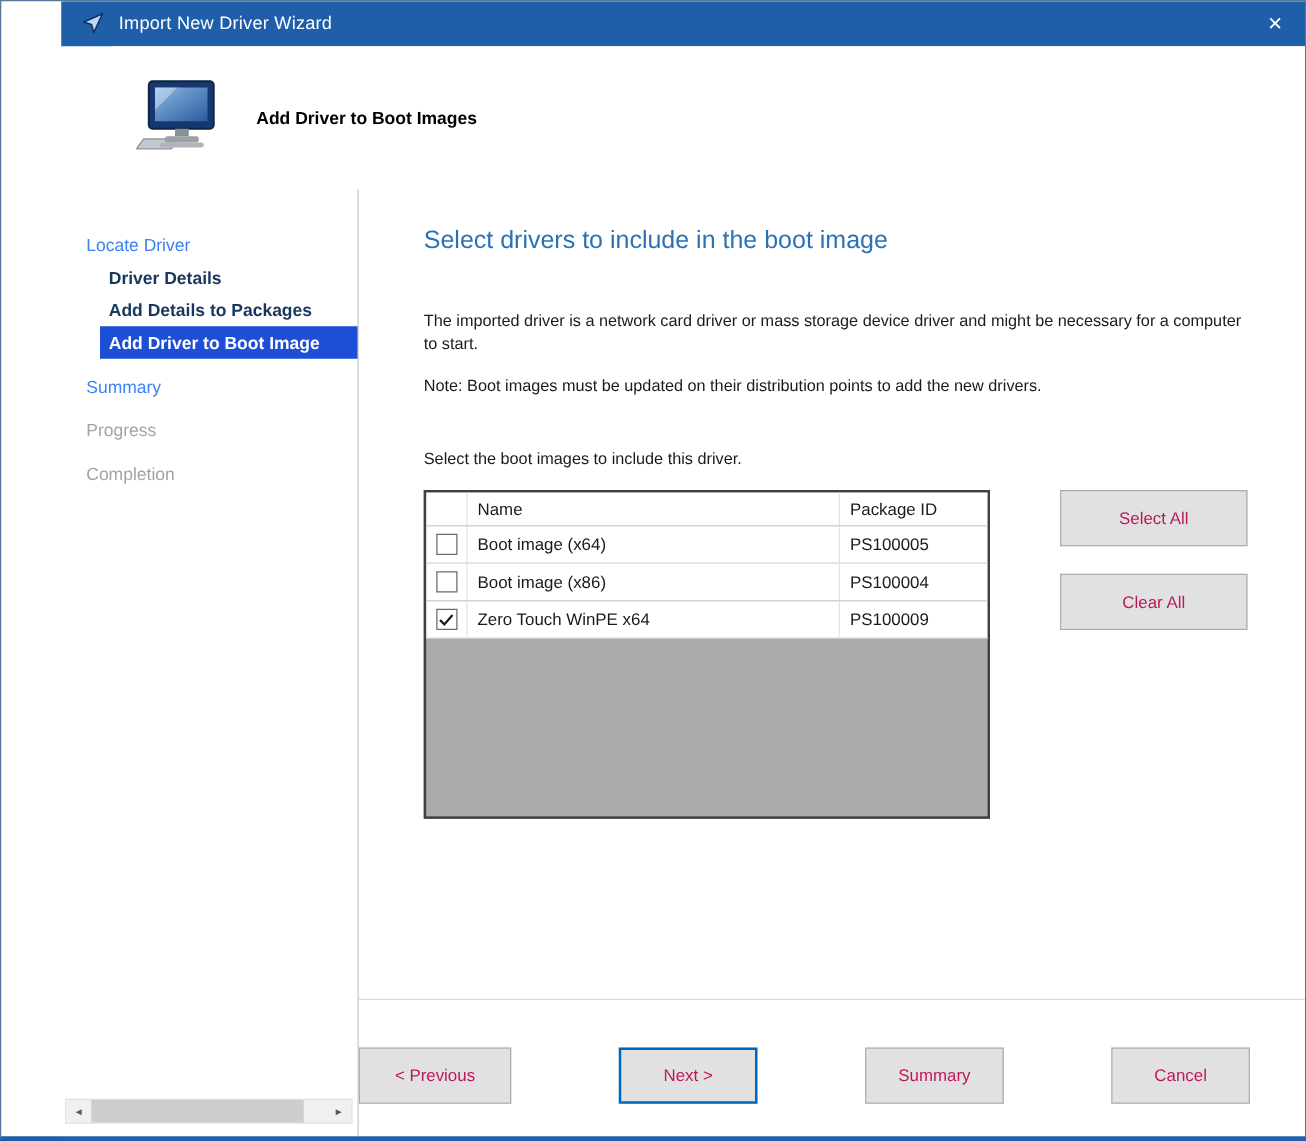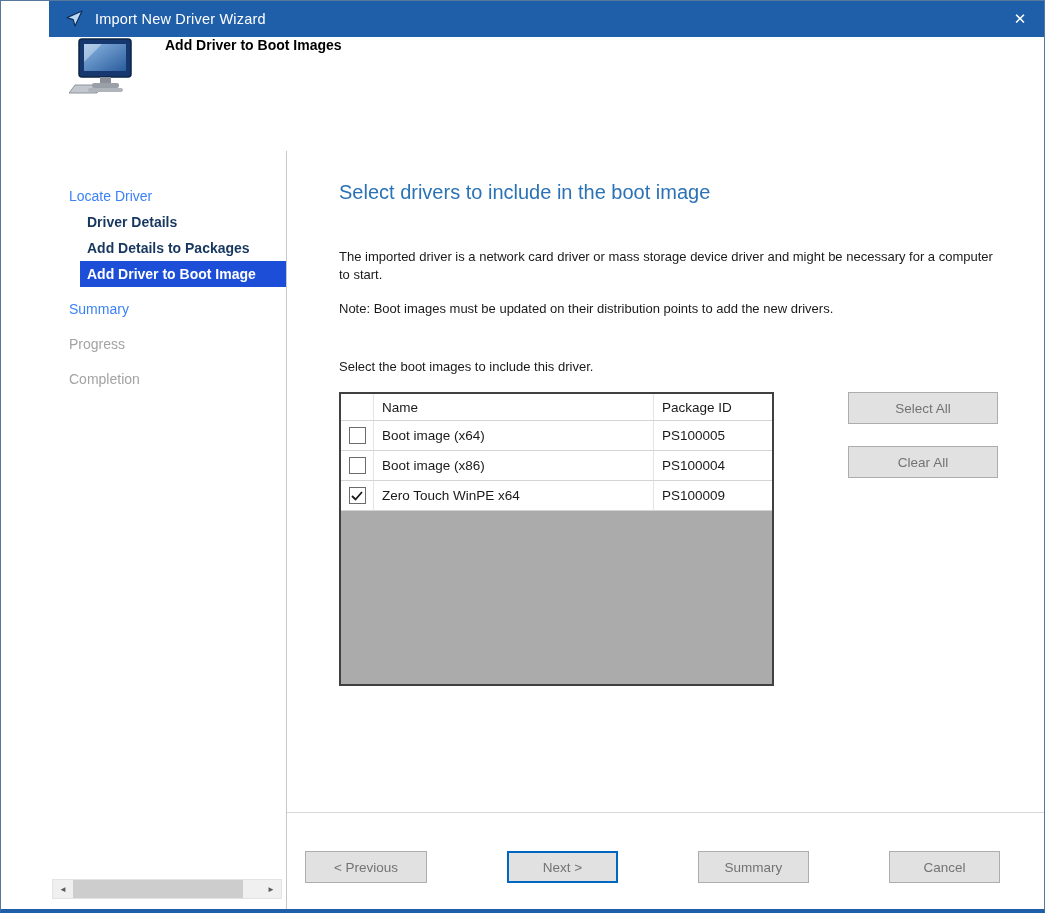--- a/index.html
+++ b/index.html
@@ -24,21 +24,21 @@
   .titlebar-title { font-size:14.5px; margin-left:10px; letter-spacing:.2px; }
   .close-btn {
     margin-left:auto; width:48px; height:36px;
     display:flex; align-items:center; justify-content:center;
     font-size:15px; color:#fff; cursor:default;
   }
 
   
   .header {
     flex:0 0 114px; background:#fff;
-    display:flex; padding-left:20px;
+    display:flex; align-items:center; padding-left:20px;margin-left:40px;
   }
   .header-icon { width:70px; height:62px; }
   .header-title { font-size:14px; font-weight:bold; color:#000; margin-left:26px; }
 
   
   .body { flex:1; display:flex; min-height:0; }
 
   .sidebar {
     flex:0 0 238px; border-right:1px solid #c8c8c8;
     padding-top:32px; position:relative; background:#fff;
@@ -68,43 +68,43 @@
   .content-inner { padding:30px 46px 0 52px; }
 
   .page-title { font-size:20px; font-weight:400; color:#2a72b5; margin-bottom:44px; }
 
   .para { font-size:13px; color:#1a1a1a; line-height:1.35; max-width:672px; margin-bottom:17px; }
   .para.note { margin-bottom:40px; }
 
   .table-zone { display:flex; align-items:flex-start; }
 
   .boot-table {
-    width:482px; height:294px;
+    width:482px; height:263px;
     border:2px solid #404040; background:#737373;
     display:flex; flex-direction:column;
   }
   .t-header { display:flex; flex:0 0 27px; background:#fff; border-bottom:1px solid #d4d4d4; }
   .t-row    { display:flex; flex:0 0 30px; background:#fff; border-bottom:1px solid #d4d4d4; }
   .c-check  { width:33px; display:flex; align-items:center; justify-content:center; border-right:1px solid #e4e4e4; }
   .c-name   { flex:1; display:flex; align-items:center; padding-left:8px; font-size:13.5px; color:#1a1a1a; border-right:1px solid #e4e4e4; }
   .c-id     { width:118px; display:flex; align-items:center; padding-left:8px; font-size:13.5px; color:#1a1a1a; }
   .t-filler { flex:1; background:#ababab; }
 
   .checkbox {
     width:17px; height:17px; background:#fff; border:1px solid #6b6b6b;
     display:flex; align-items:center; justify-content:center;
   }
   .checkbox svg { visibility:hidden; }
   .checkbox.checked svg { visibility:visible; }
 
   .side-btns { margin-left:56px; display:flex; flex-direction:column; }
   .btn {
-    height:32px; background:#e1e1e1; border:1px solid #adadad;
-    font-size:13.5px; color:#737373; font-family:inherit;
-    display:flex; align-items:center; justify-content:center;margin-left:18px;
+    height:45px; background:#e1e1e1; border:1px solid #adadad;
+    font-size:13.5px; color:#be185d; font-family:inherit;
+    display:flex; align-items:center; justify-content:center;
   }
   .side-btns .btn { width:150px; }
   .side-btns .btn + .btn { margin-top:22px; }
 
   
   .footer {
     margin-top:auto; border-top:1px solid #d9d9d9;
     padding:38px 44px 26px 0;
     display:flex; justify-content:space-between; align-items:center; 
   }

